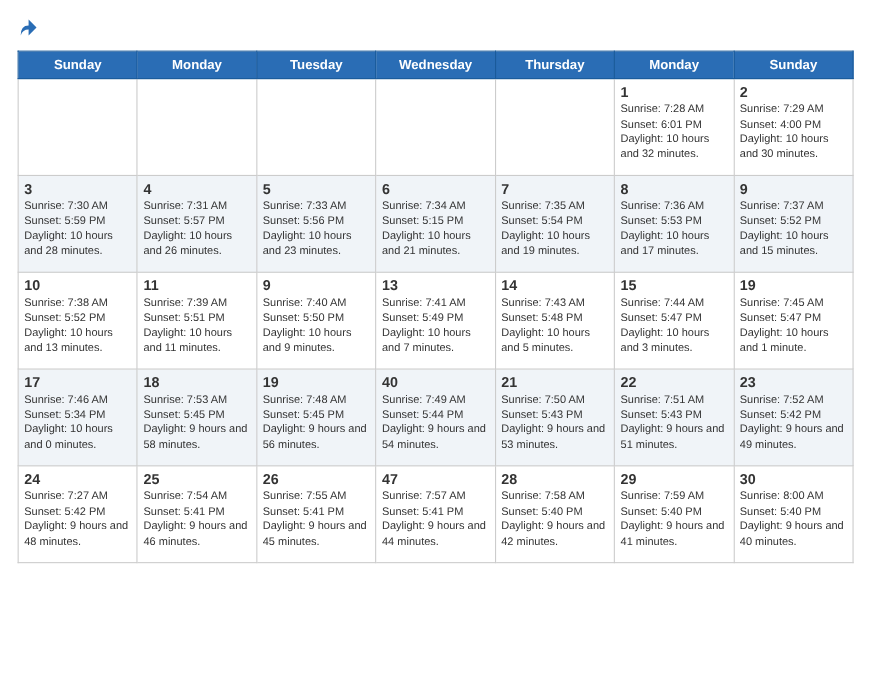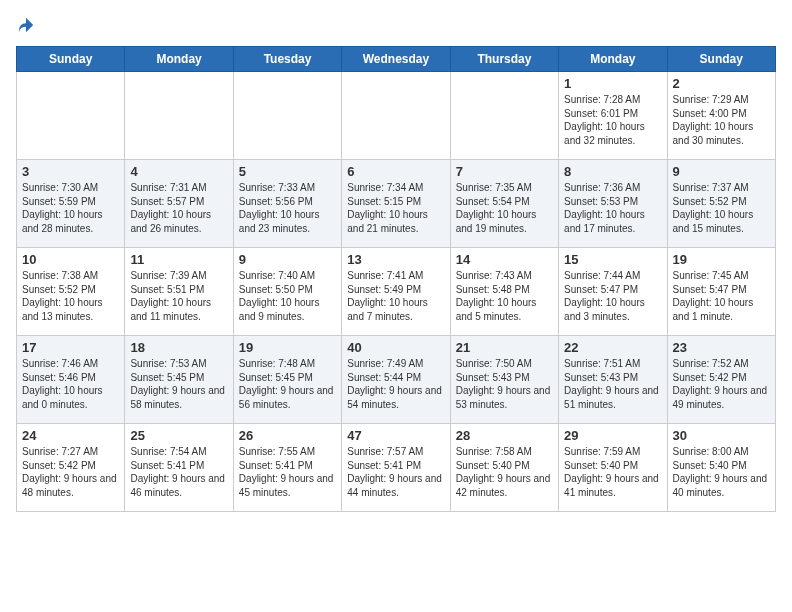--- a/index.html
+++ b/index.html
@@ -225,21 +225,21 @@
           <span class="day-num">19</span>
           <div class="cell-text">Sunrise: 7:45 AM
 Sunset: 5:47 PM
 Daylight: 10 hours and 1 minute.</div>
         </td>
       </tr>
       <tr>
         <td>
           <span class="day-num">17</span>
           <div class="cell-text">Sunrise: 7:46 AM
-Sunset: 5:46 PM
+Sunset: 5:34 PM
 Daylight: 10 hours and 0 minutes.</div>
         </td>
         <td>
           <span class="day-num">18</span>
           <div class="cell-text">Sunrise: 7:53 AM
 Sunset: 5:45 PM
 Daylight: 9 hours and 58 minutes.</div>
         </td>
         <td>
           <span class="day-num">19</span>

